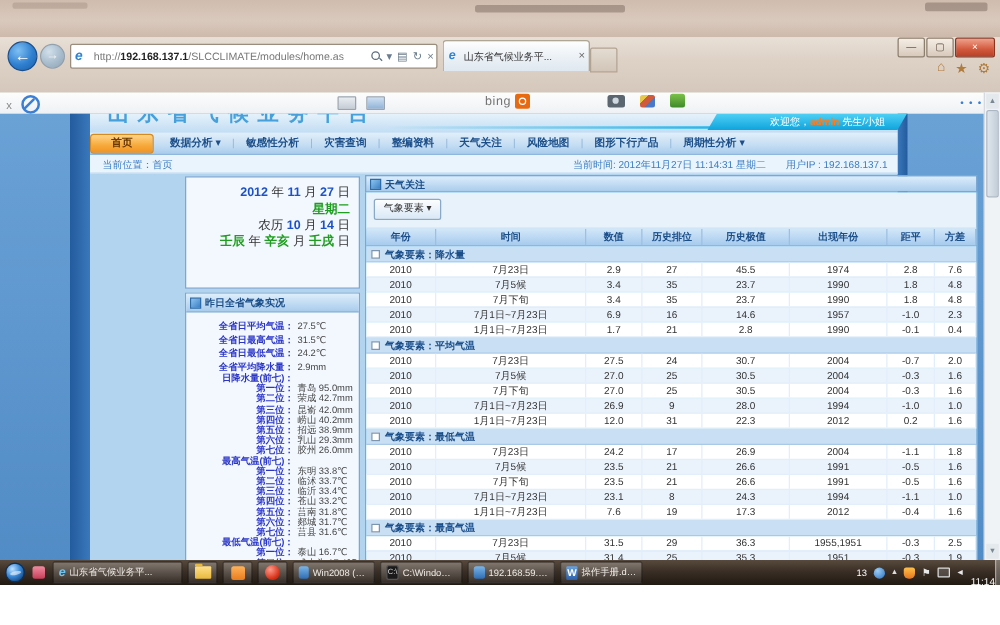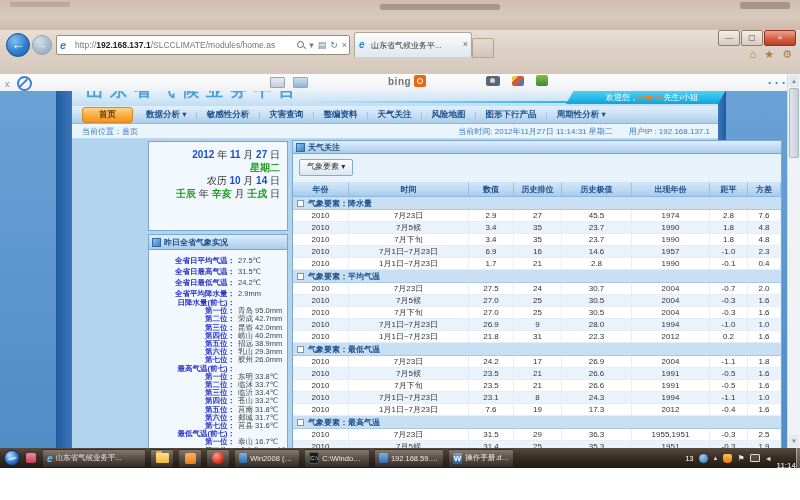--- a/index.html
+++ b/index.html
@@ -37,21 +37,21 @@
   
   .toolbar2{position:absolute;top:74px;left:0;width:800px;height:17px;background:linear-gradient(180deg,#fdfdfd,#eef1f4);border-bottom:1px solid #c8cdd2;}
   .tb2-left{position:absolute;left:5px;top:2px;display:flex;gap:7px;align-items:center;}
   .tb2-x{color:#888;font-size:9px;}
   .slash-circle{width:11px;height:11px;border:2px solid #3b7fd4;border-radius:50%;position:relative;}
   .slash-circle::after{content:"";position:absolute;left:-1px;top:4px;width:11px;height:2px;background:#3b7fd4;transform:rotate(-45deg);}
   .tb2-mid-icons{position:absolute;left:270px;top:3px;display:flex;gap:8px;}
   .mini-card{width:13px;height:9px;border:1px solid #9aa4ae;border-radius:1px;background:linear-gradient(180deg,#e8edf2,#c6ccd4);}
   .mini-card.b{background:linear-gradient(180deg,#cfe0f2,#8fb3d8);}
   .bing-area{position:absolute;left:388px;top:1px;display:flex;align-items:center;gap:3px;}
-  .bing-text{font-size:10px;font-weight:bold;color:#737373;letter-spacing:.5px;}
+  .bing-text{font-size:10px;font-weight:normal;color:#737373;letter-spacing:.5px;}
   .bing-box{width:12px;height:12px;background:#e86a10;border-radius:2px;position:relative;}
   .bing-box::after{content:"";position:absolute;left:3px;top:3px;width:4px;height:4px;border:1.3px solid #fff;border-radius:50%;}
   .tb2-right-icons{position:absolute;left:486px;top:1px;display:flex;gap:12px;align-items:center;}
   .cam{width:14px;height:10px;background:#5b6670;border-radius:2px;position:relative;}
   .cam::after{content:"";position:absolute;left:4px;top:2px;width:5px;height:5px;background:#cfd8e0;border-radius:50%;}
   .palette{width:12px;height:10px;background:linear-gradient(135deg,#e8c84a 0 30%,#d05a3c 30% 60%,#4a78c8 60%);border-radius:2px;}
   .greenicon{width:12px;height:11px;background:linear-gradient(180deg,#7cc24a,#3f8a28);border-radius:2px;}
   .tb2-dots{position:absolute;right:14px;top:4px;color:#3b7fd4;font-size:8px;letter-spacing:1px;}
   
   .viewport{position:absolute;top:91px;left:0;width:800px;height:357px;overflow:hidden;
@@ -59,25 +59,25 @@
   
   .vp-inner{position:absolute;top:-17px;left:0;width:800px;height:374px;}
   .page-left-band{position:absolute;left:56px;top:0;width:16px;height:374px;background:linear-gradient(90deg,#235c9e,#3a77bb);}
   .page-right-band{position:absolute;left:718px;top:0;width:8px;height:374px;background:linear-gradient(90deg,#3a77bb,#235c9e);}
   .content{position:absolute;left:72px;top:0;width:646px;height:374px;background:#b3d4ef;}
   .page-header{position:absolute;left:0;top:0;width:646px;height:32px;
     background:linear-gradient(180deg,#fdfeff 0%,#e4f1fb 55%,#c2ddf3 100%);}
   .page-title{position:absolute;left:14px;top:5px;font-size:17px;font-weight:bold;color:#45a0dc;letter-spacing:7px;white-space:nowrap;}
   .ribbon-line{position:absolute;right:150px;top:27px;width:260px;height:2px;background:linear-gradient(90deg,rgba(41,182,232,0),#29b6e8);}
   .welcome-ribbon{position:absolute;right:0px;top:17px;width:152px;height:13px;background:linear-gradient(180deg,#4fd0f4,#0fa4dc);transform:skewX(-30deg);transform-origin:bottom right;}
-  .welcome-text{position:absolute;right:20px;top:18px;font-size:8px;color:#fff;white-space:nowrap;}
+  .welcome-text{position:absolute;right:10px;top:18px;font-size:8px;color:#fff;white-space:nowrap;}
   .welcome-text .u{color:#ff7b1c;font-weight:bold;}
   .navbar{position:absolute;left:0;top:32px;width:646px;height:18px;
     background:linear-gradient(180deg,#e2effa 0%,#c4ddf3 60%,#a9cdec 100%);border-bottom:1px solid #8fb6dc;
-    display:flex;align-items:center;padding-left:10px;box-sizing:border-box;}
+    display:flex;align-items:center;padding-left:0;box-sizing:border-box;}
   .nav-item{font-size:8.5px;font-weight:bold;color:#1c4f8a;padding:0 9px;white-space:nowrap;}
   .nav-item.active{background:linear-gradient(180deg,#ffd488,#f7a93a 60%,#ef9426);border:1px solid #d98a1e;border-radius:3px;color:#6b3800;padding:1px 16px;margin-right:4px;}
   .nav-sep{color:#8fb4d8;font-size:8px;}
   .crumbbar{position:absolute;left:0;top:50px;width:646px;height:14px;background:#e9f4fc;border-bottom:1px solid #c2daf0;font-size:8px;color:#3b7cc4;}
   .crumb-left{position:absolute;left:10px;top:2px;}
   .crumb-right{position:absolute;right:8px;top:2px;display:flex;gap:16px;}
   
   .panel{position:absolute;border:1px solid #7ba7d2;background:#f2f8fe;}
   .panel-header{height:14px;background:linear-gradient(180deg,#ddeefb,#a9ccec);border-bottom:1px solid #7ba7d2;
     display:flex;align-items:center;gap:3px;padding-left:3px;font-size:8px;font-weight:bold;color:#1c4f8a;}
@@ -477,21 +477,21 @@
                   <div class="cell">26.9</div>
                   <div class="cell">9</div>
                   <div class="cell">28.0</div>
                   <div class="cell">1994</div>
                   <div class="cell">-1.0</div>
                   <div class="cell">1.0</div>
                 </div>
                 <div class="trow drow">
                   <div class="cell">2010</div>
                   <div class="cell">1月1日~7月23日</div>
-                  <div class="cell">21.8</div>
+                  <div class="cell">12.0</div>
                   <div class="cell">31</div>
                   <div class="cell">22.3</div>
                   <div class="cell">2012</div>
                   <div class="cell">0.2</div>
                   <div class="cell">1.6</div>
                 </div>
               </div>
               <div class="group-row">
                 <span class="chk"></span>
                 <span>气象要素：最低气温</span>

